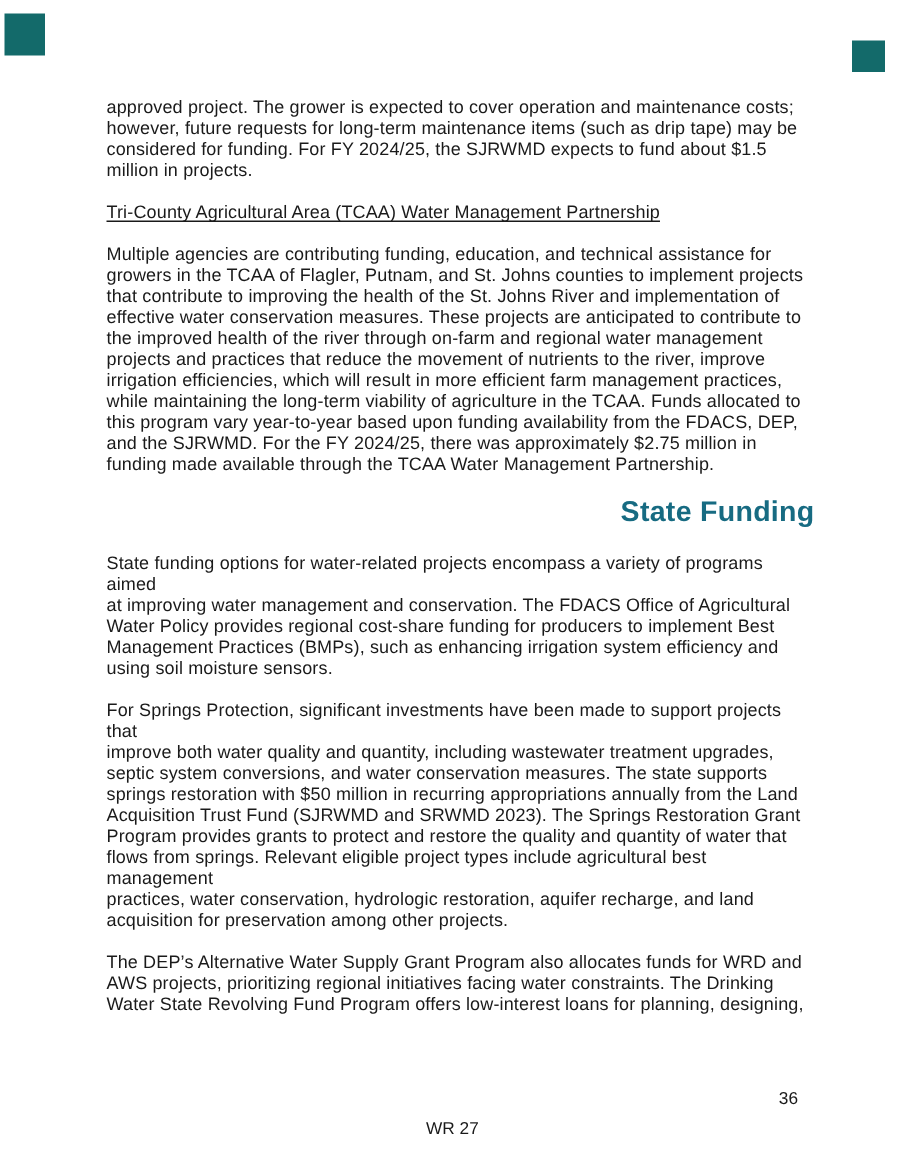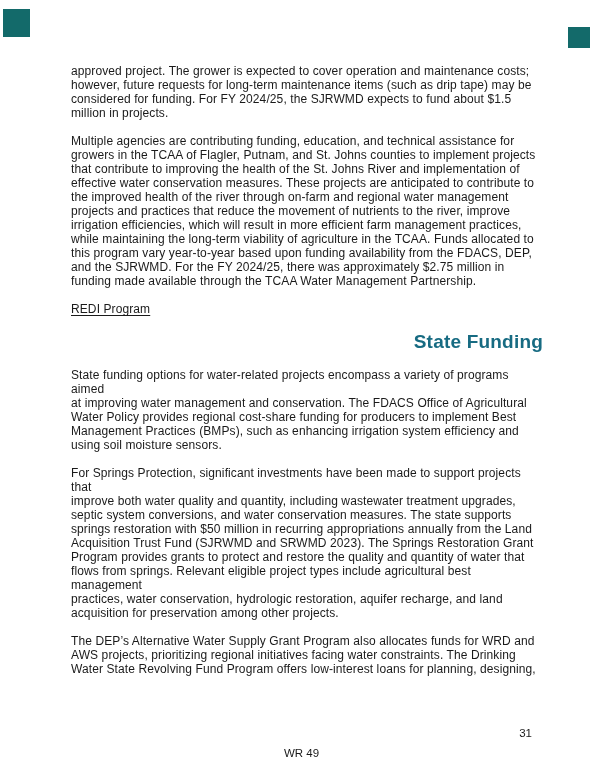--- a/index.html
+++ b/index.html
@@ -62,34 +62,34 @@
 
   <div class="corner-mark right" style="background-color: rgb(19, 106, 106);"></div>
 
   <div class="content">
 
     <p>approved project. The grower is expected to cover operation and maintenance costs;
 however, future requests for long-term maintenance items (such as drip tape) may be
 considered for funding. For FY 2024/25, the SJRWMD expects to fund about $1.5
 million in projects.</p>
 
+    <p class="underlined-heading">Tri-County Agricultural Area (TCAA) Water Management Partnership</p>
 
     <p>Multiple agencies are contributing funding, education, and technical assistance for
 growers in the TCAA of Flagler, Putnam, and St. Johns counties to implement projects
 that contribute to improving the health of the St. Johns River and implementation of
 effective water conservation measures. These projects are anticipated to contribute to
 the improved health of the river through on-farm and regional water management
 projects and practices that reduce the movement of nutrients to the river, improve
 irrigation efficiencies, which will result in more efficient farm management practices,
 while maintaining the long-term viability of agriculture in the TCAA. Funds allocated to
 this program vary year-to-year based upon funding availability from the FDACS, DEP,
 and the SJRWMD. For the FY 2024/25, there was approximately $2.75 million in
 funding made available through the TCAA Water Management Partnership.</p>
 
-    <p class="underlined-heading">REDI Program</p>
 
 
     <h1 class="main-heading" style="color: rgb(23, 107, 130);">State Funding</h1>
 
     <p>State funding options for water-related projects encompass a variety of programs aimed
 at improving water management and conservation. The FDACS Office of Agricultural
 Water Policy provides regional cost-share funding for producers to implement Best
 Management Practices (BMPs), such as enhancing irrigation system efficiency and
 using soil moisture sensors.</p>
 
@@ -102,17 +102,17 @@
 flows from springs. Relevant eligible project types include agricultural best management
 practices, water conservation, hydrologic restoration, aquifer recharge, and land
 acquisition for preservation among other projects.</p>
 
     <p>The DEP’s Alternative Water Supply Grant Program also allocates funds for WRD and
 AWS projects, prioritizing regional initiatives facing water constraints. The Drinking
 Water State Revolving Fund Program offers low-interest loans for planning, designing,</p>
 
   </div>
 
-  <div class="page-number">31</div>
+  <div class="page-number">36</div>
 
-  <div class="doc-number">WR 49</div>
+  <div class="doc-number">WR 27</div>
 
 </div>
 
 </body></html>

